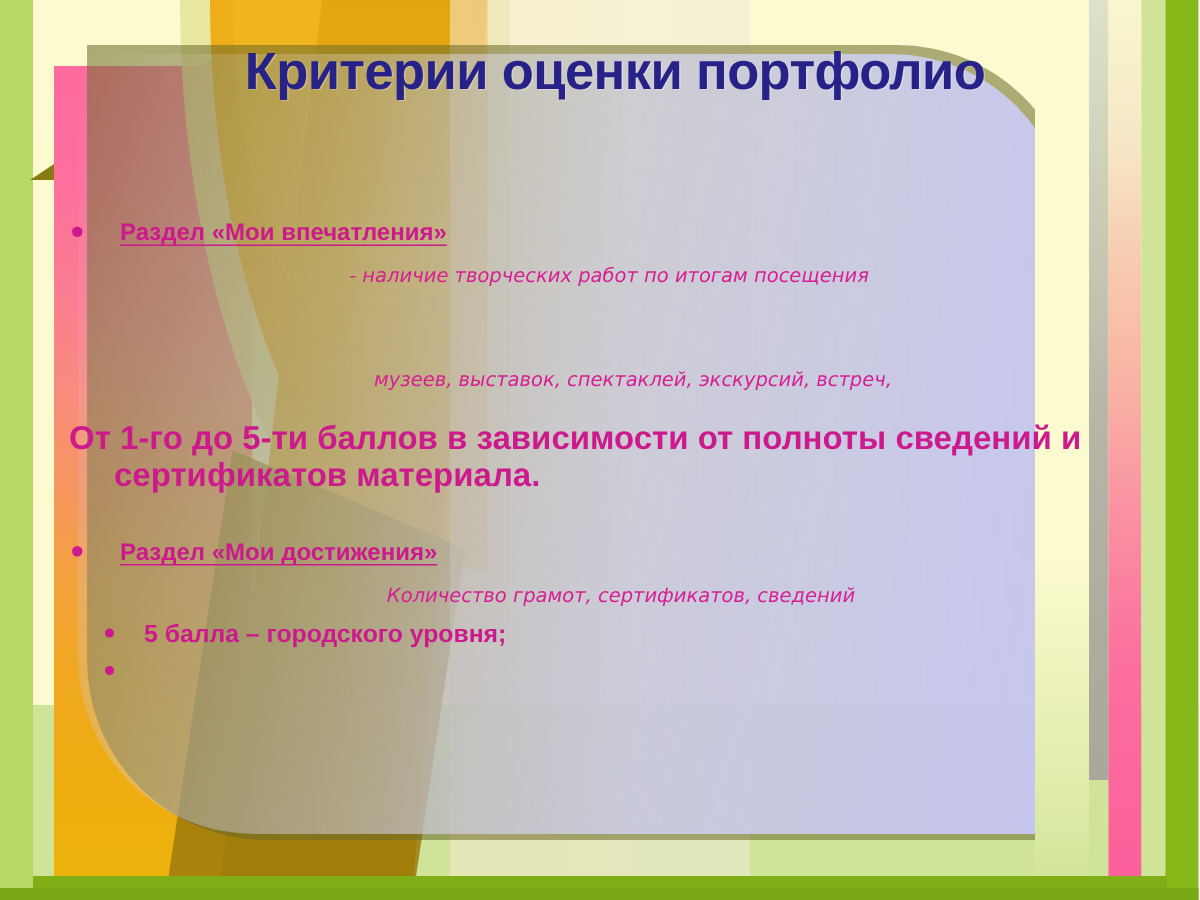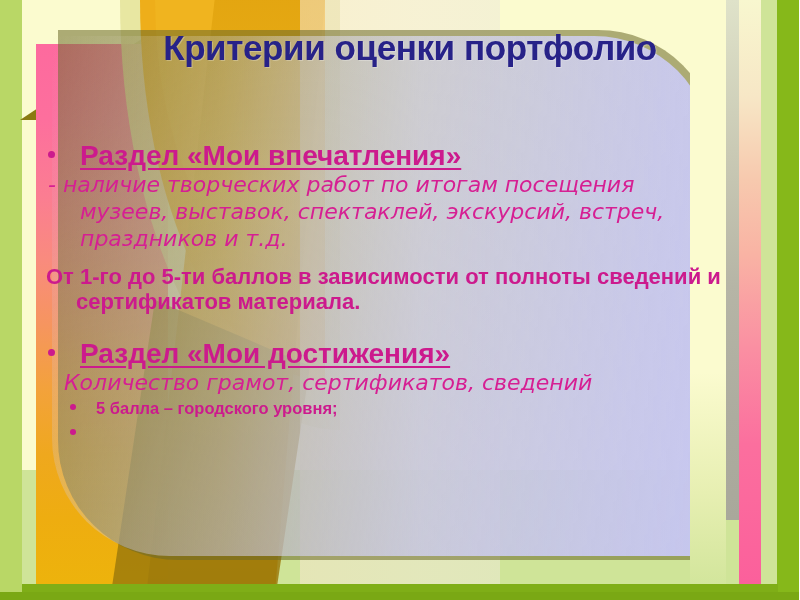--- a/index.html
+++ b/index.html
@@ -165,45 +165,46 @@
     position: absolute;
     left: 34px; top: 142px; width: 730px;
   }
   .row { position: relative; }
 
   .bullet-head {
     position: relative;
     padding-left: 46px;
     color: #cc1a8d;
     font-weight: bold;
-    font-size: 28px;
+    font-size: 16px;
     line-height: 27px;
     margin-bottom: 2px;
   }
   .bullet-head .dot {
     position: absolute;
     left: 14px; top: 9px;
     width: 7px; height: 7px;
     border-radius: 50%;
     background: #cc1a8d;
   }
   .bullet-head .u {
     text-decoration: underline;
     text-underline-offset: 3px;
   }
 
   .italic-line {
     color: #d61f93;
     font-style: italic;
-    font-size: 22px;
+    font-size: 13px;
     line-height: 27px;
     font-family: "DejaVu Sans", sans-serif;
+    text-align: center;
   }
   .italic-line.indent0 { padding-left: 14px; }
-  .italic-line.indent1 { padding-left: 46px; }
+  .italic-line.indent1 { padding-left: 46px; margin-top: 42px; }
   .italic-line.indent2 { padding-left: 30px; }
 
   .bold-line {
     color: #cc1a8d;
     font-weight: bold;
     font-size: 22px;
     line-height: 25px;
   }
   .bold-line.indent0 { padding-left: 12px; }
   .bold-line.indent1 { padding-left: 42px; }
@@ -262,21 +263,20 @@
     <div id="body-block">
 
       <div class="row">
         <div class="bullet-head">
           <span class="dot"></span>
           <span class="u">Раздел «Мои впечатления»</span>
         </div>
 
         <div class="italic-line indent0">- наличие творческих работ по итогам посещения</div>
         <div class="italic-line indent1">музеев, выставок, спектаклей, экскурсий, встреч,</div>
-        <div class="italic-line indent1">праздников  и т.д.</div>
 
         <div class="gap-sm"></div>
 
         <div class="bold-line indent0">От 1-го до 5-ти баллов в зависимости от полноты сведений и</div>
         <div class="bold-line indent1">сертификатов материала.</div>
       </div>
 
       <div class="gap-md"></div>
 
       <div class="row">

